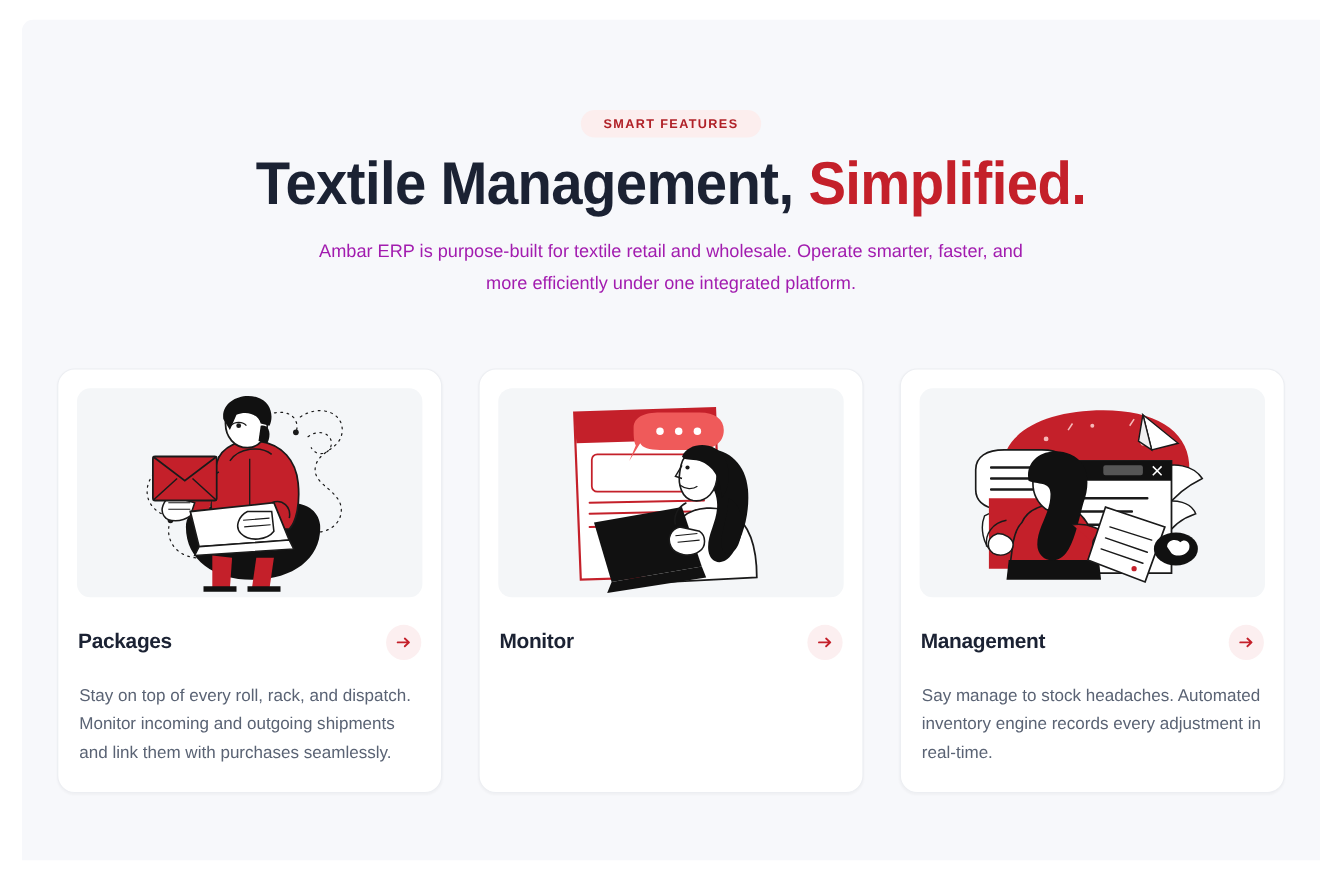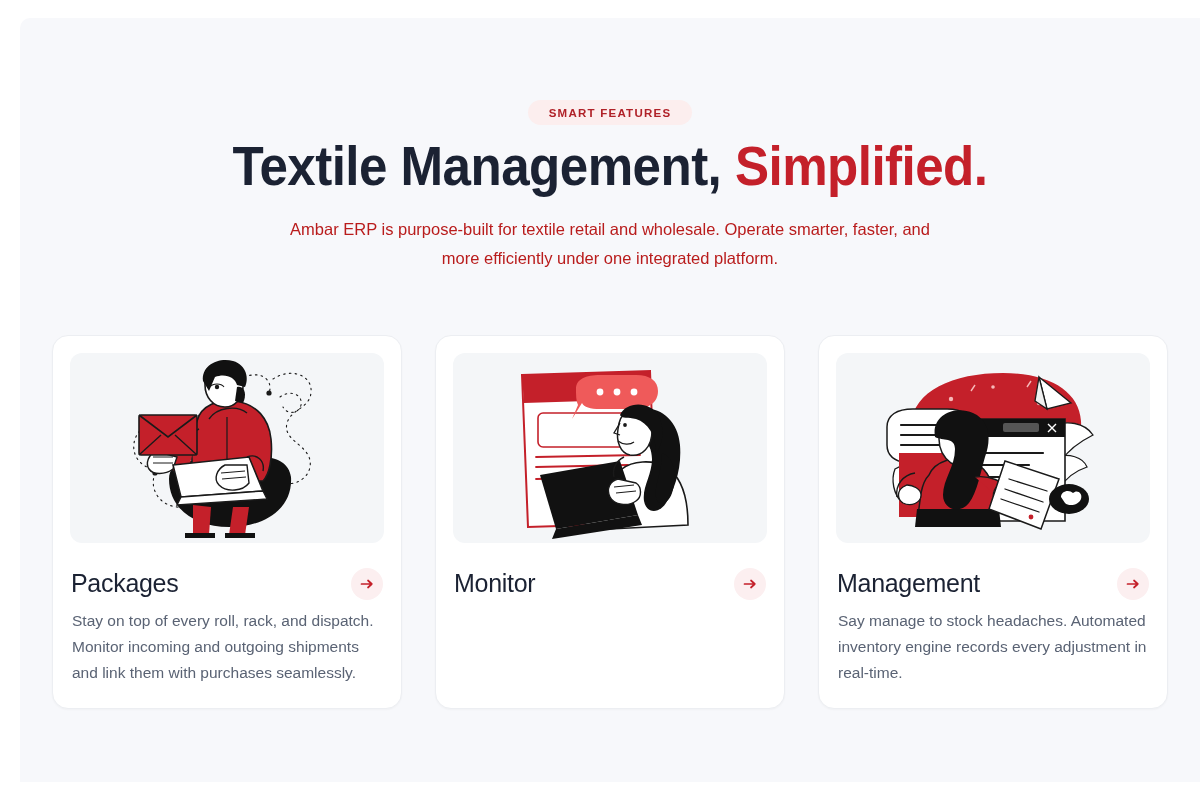--- a/index.html
+++ b/index.html
@@ -53,21 +53,21 @@
     transform-origin:center top;
   }
   .headline .accent { color:#c4202a; }
   .subhead {
     position:absolute; top:197px; left:50%;
     transform:translateX(-50%);
     width:640px;
     text-align:center;
     font-size:16.5px;
     line-height:29px;
-    color:#b91c1c;
+    color:#a21caf;
   }
 
   
   .cards {
     position:absolute;
     left:32px; top:317px;
     width:1116px;
     display:flex;
     gap:33px;
   }
@@ -90,38 +90,38 @@
   }
   .card-media svg { display:block; }
   .card-head {
     display:flex;
     align-items:center;
     justify-content:space-between;
     margin:25px 0 0 0;
     padding:0 1px 0 1px;
   }
   .card-title {
-    font-size:25px;
-    font-weight:normal;
+    font-size:19px;
+    font-weight:bold;
     color:#1b2233;
     letter-spacing:-0.3px;
     line-height:1.1;
   }
   .arrow-btn {
     width:32px; height:32px;
     border-radius:50%;
     background:#fceff0;
     display:flex; align-items:center; justify-content:center;
     flex:0 0 auto;
     cursor:pointer;
     border:none;
   }
   .arrow-btn svg { display:block; }
   .card-desc {
-    margin-top:8px;
+    margin-top:20px;
     font-size:15.5px;
     line-height:26px;
     color:#5a6374;
     padding:0 2px;
   }
 </style>
 </head>
 <body>
 
 <div class="page">

